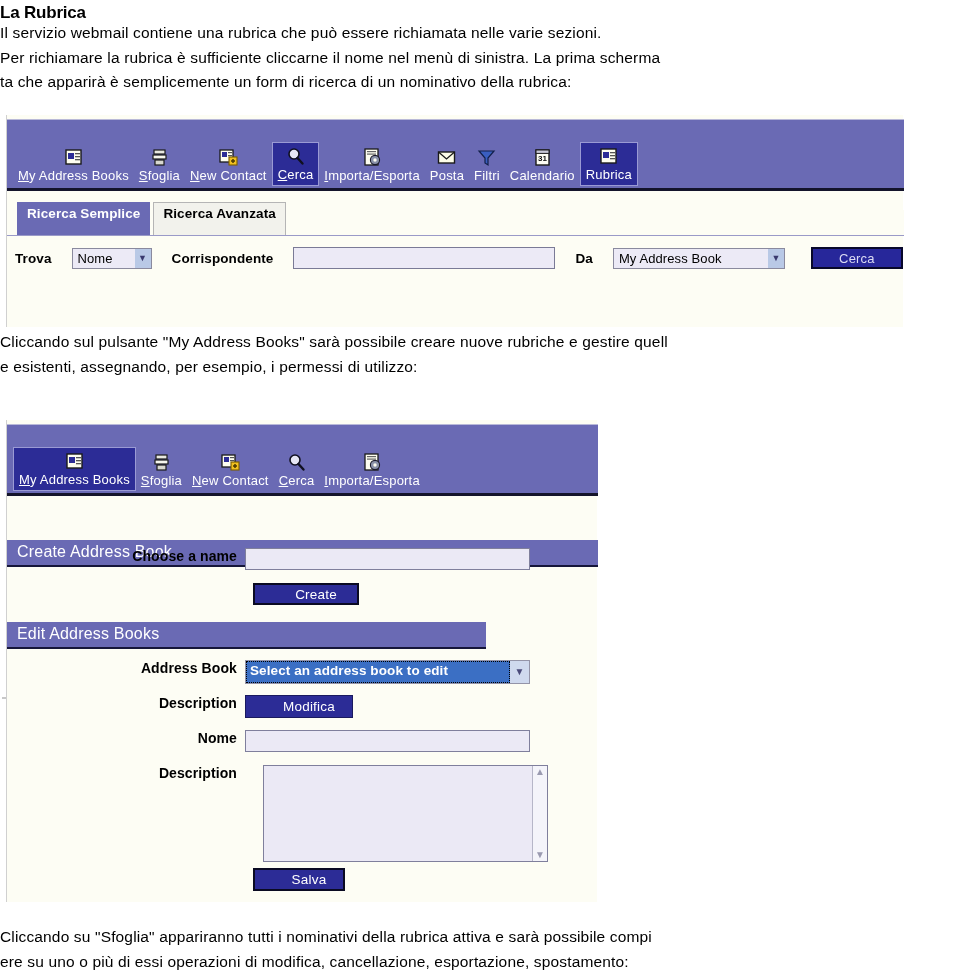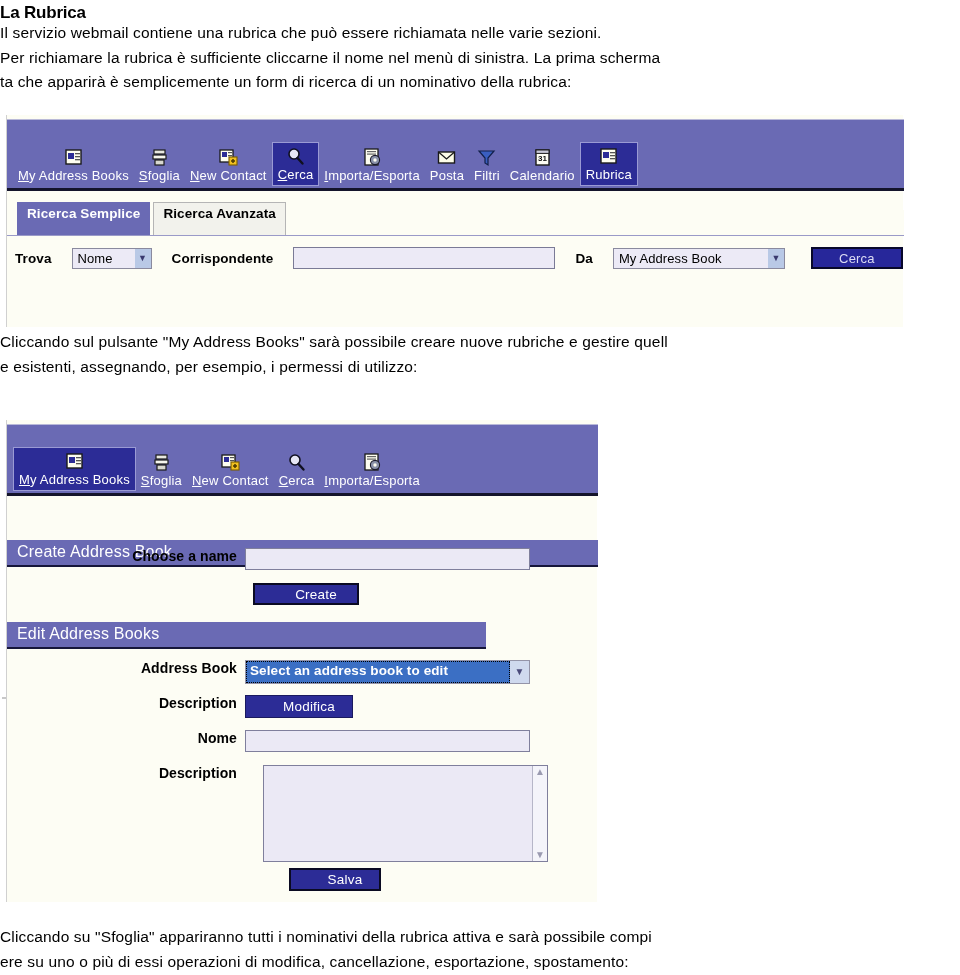--- a/index.html
+++ b/index.html
@@ -532,18 +532,18 @@
   <div class="formrow" style="position:absolute; left:0; top:345px; width:591px;gap:18px;">
     <div class="formlbl">Description</div>
     <div class="tarea" style="width:285px; height:97px;">
       <div class="tarea-scroll">
         <span>▲</span>
         <span>▼</span>
       </div>
     </div>
   </div>
 
-  <div style="position:absolute; left:246px; top:448px;margin-left:36px;">
+  <div style="position:absolute; left:246px; top:448px;">
     <div class="btn-blue framed" style="width:92px; height:23px;">Salva</div>
   </div>
 </div>
 
 <div class="leftline" style="left:2px; top:697px; width:4px; height:2px;"></div>
 
 </body></html>

